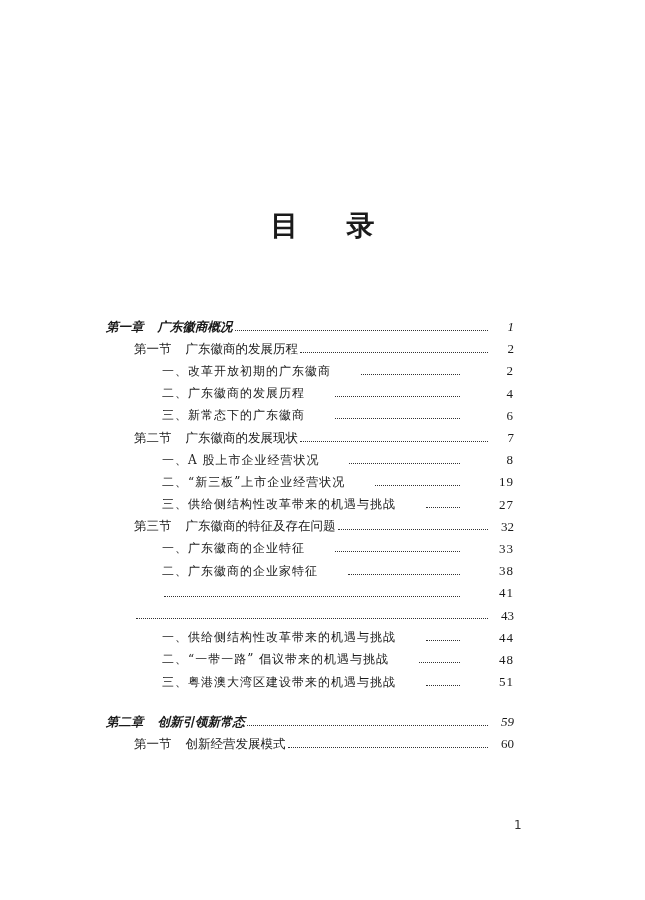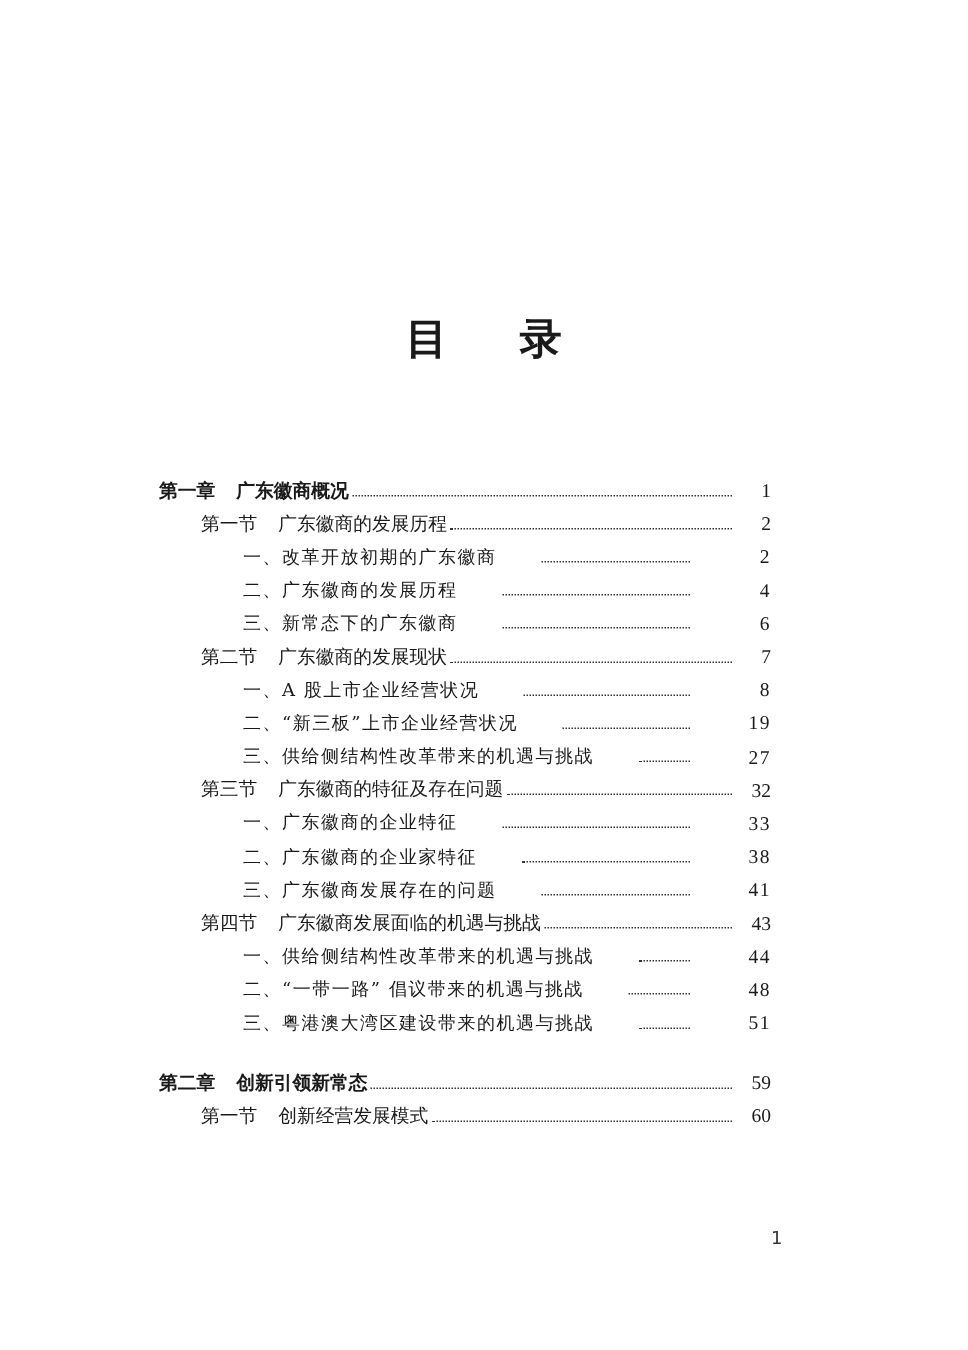--- a/index.html
+++ b/index.html
@@ -4,21 +4,21 @@
 <style>
   html, body { margin: 0; padding: 0; background: #ffffff; }
   body { width: 645px; height: 900px; position: relative; overflow: hidden;
          font-family: "DejaVu Serif", "Liberation Serif", serif; color: #1a1a1a; }
   .title { position: absolute; top: 207px; left: 0; width: 645px; text-align: center;
            font-family: "DejaVu Sans", sans-serif; font-size: 28px; font-weight: bold; letter-spacing: 0; }
   .title span { display: inline-block; }
   .title .gap { width: 48px; }
   .toc { position: absolute; left: 106px; top: 316px; width: 408px; }
   .row { position: relative; height: 22.2px; display: flex; align-items: center; font-size: 12.5px; }
-  .row.chapter { font-family: "DejaVu Sans", sans-serif; font-weight: bold; font-size: 12.5px; }
+  .row.chapter { font-family: "DejaVu Sans", sans-serif; font-weight: bold; font-size: 12.5px; font-style: italic; }
   .row.section { padding-left: 28px; font-family: "DejaVu Sans", sans-serif; font-size: 12.5px; }
   .row.item { padding-left: 56px; font-size: 12px; letter-spacing: 1px; gap: 28px; }
   .row .label { white-space: nowrap; }
   .row .num { margin-left: 0; white-space: nowrap; min-width: 22px; text-align: right; font-family: "Liberation Serif", serif; font-size: 13px; font-weight: normal; }
   .row .dots { flex: 1; border-bottom: 1.5px dotted #333; margin: 0 4px 0 2px; position: relative; top: 3px; height: 0; }
   .row .gap { display: inline-block; width: 14px; }
   .spacer { height: 18px; }
   .pagenum { position: absolute; left: 514px; top: 818px; font-family: "DejaVu Sans", sans-serif; font-size: 12px; color: #333; }
 </style>
 </head>
@@ -83,26 +83,24 @@
     <span class="label">一、广东徽商的企业特征</span>
     <span class="dots"></span>
     <span class="num">33</span>
   </div>
   <div class="row item">
     <span class="label">二、广东徽商的企业家特征</span>
     <span class="dots"></span>
     <span class="num">38</span>
   </div>
   <div class="row item">
-    <span class="label">三、广东徽商发展存在的问题</span>
     <span class="dots"></span>
     <span class="num">41</span>
   </div>
   <div class="row section">
-    <span class="label"><span>第四节</span><span class="gap"></span><span>广东徽商发展面临的机遇与挑战</span></span>
     <span class="dots"></span>
     <span class="num">43</span>
   </div>
   <div class="row item">
     <span class="label">一、供给侧结构性改革带来的机遇与挑战</span>
     <span class="dots"></span>
     <span class="num">44</span>
   </div>
   <div class="row item">
     <span class="label">二、“一带一路” 倡议带来的机遇与挑战</span>

